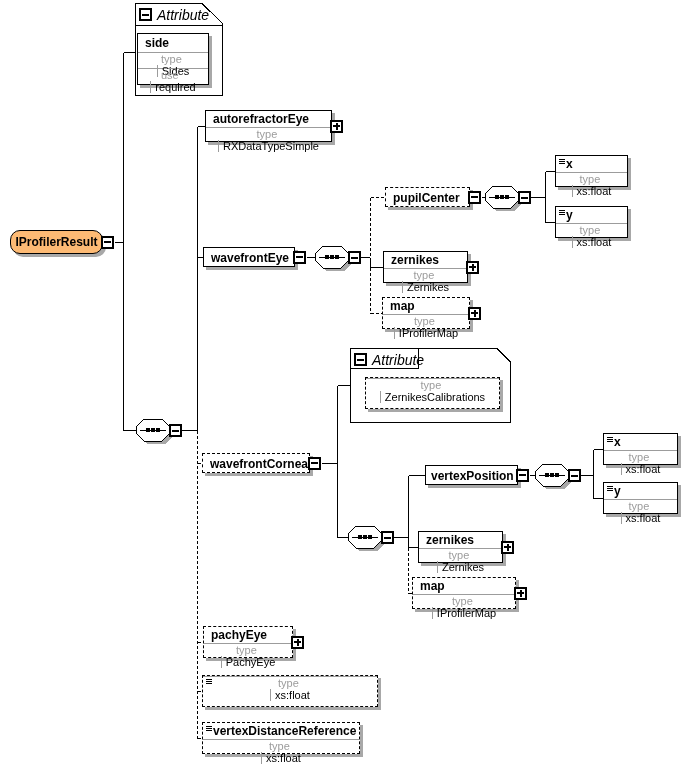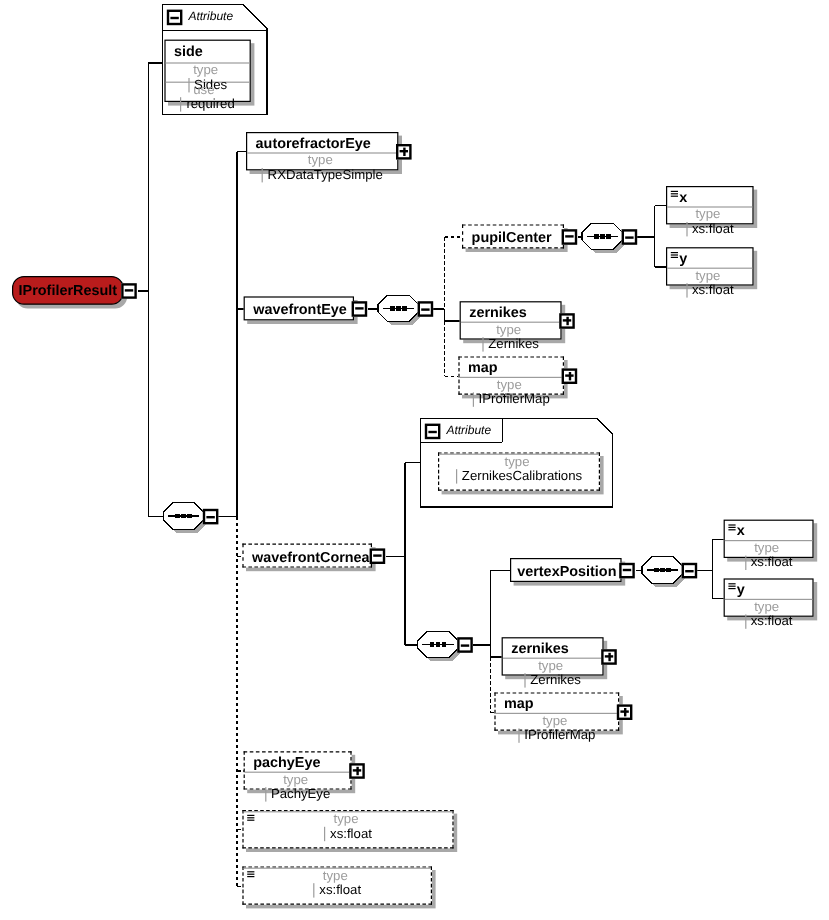--- a/index.html
+++ b/index.html
@@ -20,32 +20,32 @@
   .ebox.three .name{line-height:17px;height:17px;}
   .trow{display:flex;align-items:center;border-top:1px solid #9c9c9c;height:15px;
         font-size:11px;color:#000;flex-direction:column;}
   .trow .lab{color:#9c9c9c;width:27px;padding-left:3px;flex:none;}
   .trow .val{border-left:1px solid #9c9c9c;padding-left:4px;white-space:nowrap;}
   .ebox.apad .name{padding-left:10px;}
   .annot{position:absolute;top:3px;left:3px;width:6px;height:1px;background:#000;
          box-shadow:0 2px 0 #000,0 4px 0 #000;}
 
   
-  .rootbox{position:absolute;background:#b91c1c;border:1px solid #000;border-radius:10px;
+  .rootbox{position:absolute;background:#fdba74;border:1px solid #000;border-radius:10px;
            box-sizing:border-box;box-shadow:3px 3px 0 0 #a8a8a8;text-align:center;
            font-weight:bold;font-size:12px;}
 
   
   .pm{position:absolute;width:13px;height:13px;border:2px solid #000;background:#fff;
       box-sizing:border-box;}
   .pm::before{content:"";position:absolute;left:1px;right:1px;top:3.5px;height:2px;background:#000;}
   .pm.plus::after{content:"";position:absolute;top:1px;bottom:1px;left:3.5px;width:2px;background:#000;}
   .pm.edge{right:-12px;top:50%;margin-top:-6.5px;}
 
-  .attr-caption{position:absolute;font-style:italic;font-size:10px;line-height:14px;color:#000;}
+  .attr-caption{position:absolute;font-style:italic;font-size:14px;line-height:14px;color:#000;}
 </style>
 </head>
 <body>
 
 <div id="stage">
 
   <svg id="wires" viewBox="0 0 691 767" shape-rendering="crispEdges" stroke="#000" stroke-width="1" fill="none">
 
     <g>
       <polygon points="135.5,3.5 202,3.5 222.5,23.5 222.5,95.5 135.5,95.5" fill="#fff"></polygon>
@@ -289,19 +289,20 @@
   <div class="ebox two opt apad" style="left:202px;top:675px;width:176px">
     <span class="annot"></span>
     <div class="trow">
         <span class="lab">type</span>
         <span class="val">xs:float</span>
       </div>
   </div>
 
   <div class="ebox two opt apad" style="left:202px;top:722px;width:158px">
     <span class="annot"></span>
+    <div class="name">vertexDistanceReference</div>
     <div class="trow">
         <span class="lab">type</span>
         <span class="val">xs:float</span>
       </div>
   </div>
 
 </div>
 
 </body></html>

